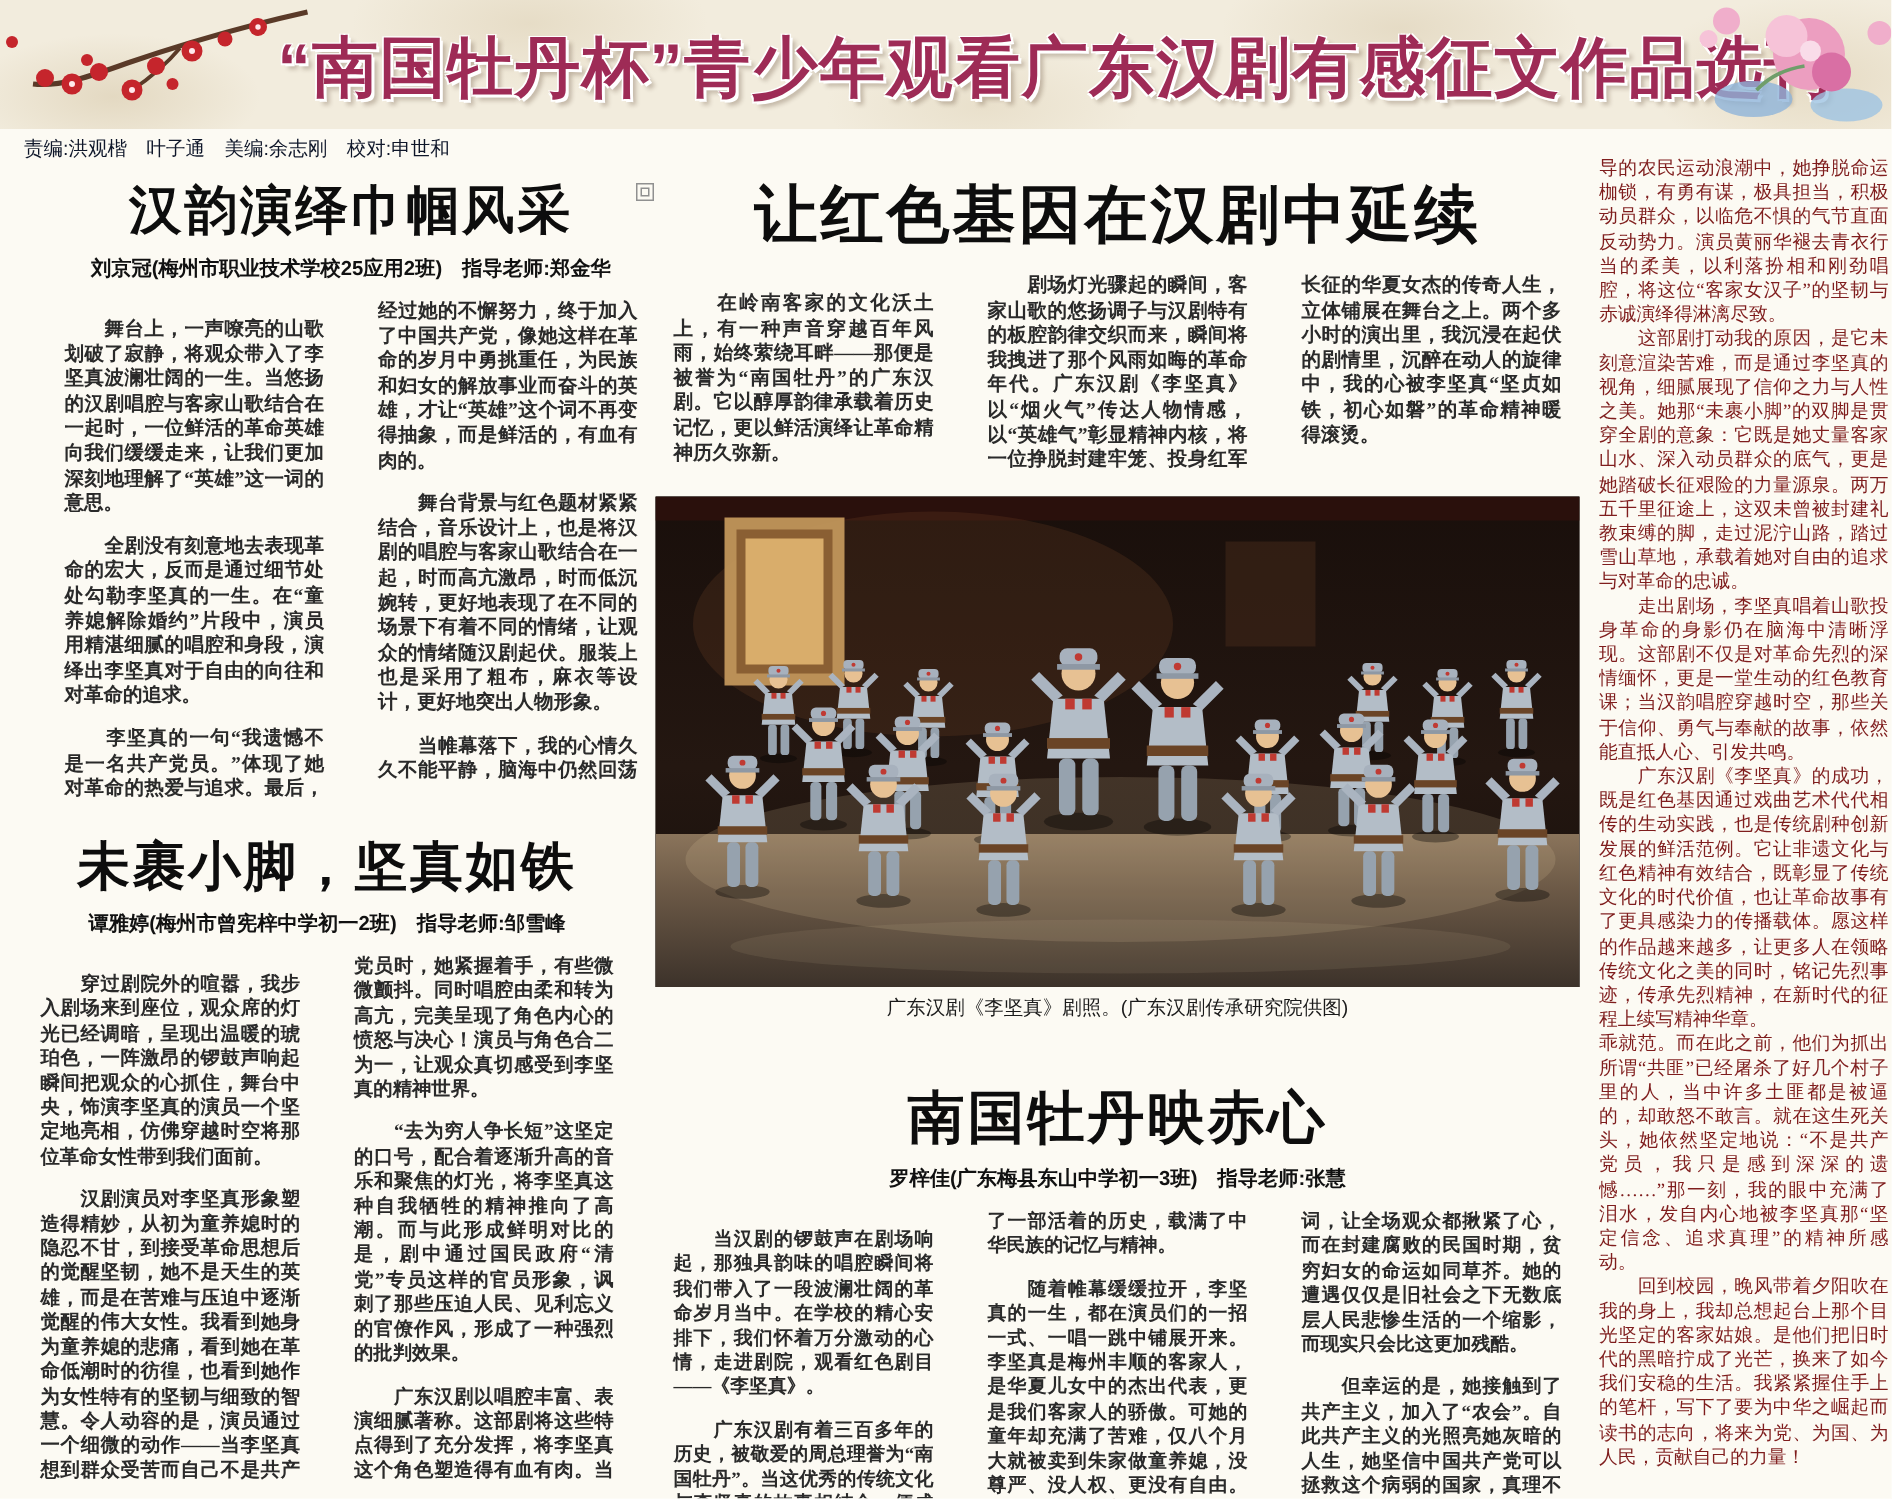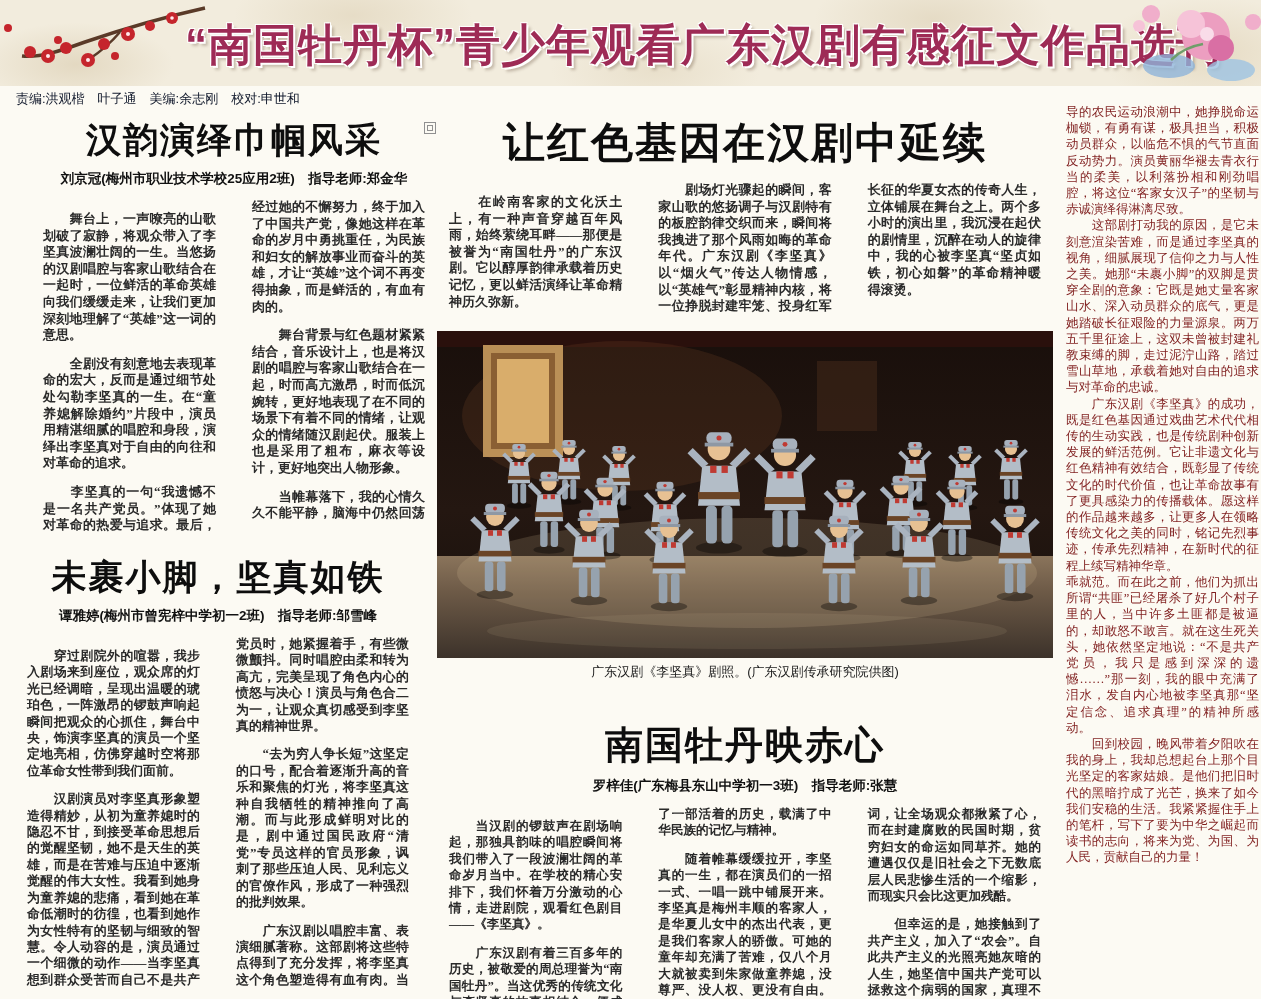--- a/index.html
+++ b/index.html
@@ -234,18 +234,19 @@
         <p>　　穿过剧院外的喧嚣，我步入剧场来到座位，观众席的灯光已经调暗，呈现出温暖的琥珀色，一阵激昂的锣鼓声响起瞬间把观众的心抓住，舞台中央，饰演李坚真的演员一个坚定地亮相，仿佛穿越时空将那位革命女性带到我们面前。</p>
         <p>　　汉剧演员对李坚真形象塑造得精妙，从初为童养媳时的隐忍不甘，到接受革命思想后的觉醒坚韧，她不是天生的英雄，而是在苦难与压迫中逐渐觉醒的伟大女性。我看到她身为童养媳的悲痛，看到她在革命低潮时的彷徨，也看到她作为女性特有的坚韧与细致的智慧。令人动容的是，演员通过一个细微的动作——当李坚真想到群众受苦而自己不是共产党员时，她紧握着手，有些微微颤抖。同时唱腔由柔和转为高亢，完美呈现了角色内心的愤怒与决心！演员与角色合二为一，让观众真切感受到李坚真的精神世界。</p>
         <p>　　“去为穷人争长短”这坚定的口号，配合着逐渐升高的音乐和聚焦的灯光，将李坚真这种自我牺牲的精神推向了高潮。而与此形成鲜明对比的是，剧中通过国民政府“清党”专员这样的官员形象，讽刺了那些压迫人民、见利忘义的官僚作风，形成了一种强烈的批判效果。</p>
         <p>　　广东汉剧以唱腔丰富、表演细腻著称。这部剧将这些特点得到了充分发挥，将李坚真这个角色塑造得有血有肉。当演出结束，掌声雷动，我看到的不仅是演员在谢幕，更是一种精神的传承。这部剧让我们相信，真正的革命精神永不过时。在传统艺术与现代叙事的交融中，我看到了革命历史的另一种书写方式。它不枯燥，不说教，而是通过美的形式，直抵人心。</p>
       </div>
   </div>
 
   <div id="right-col">
       <p>导的农民运动浪潮中，她挣脱命运枷锁，有勇有谋，极具担当，积极动员群众，以临危不惧的气节直面反动势力。演员黄丽华褪去青衣行当的柔美，以利落扮相和刚劲唱腔，将这位“客家女汉子”的坚韧与赤诚演绎得淋漓尽致。</p>
       <p>　　这部剧打动我的原因，是它未刻意渲染苦难，而是通过李坚真的视角，细腻展现了信仰之力与人性之美。她那“未裹小脚”的双脚是贯穿全剧的意象：它既是她丈量客家山水、深入动员群众的底气，更是她踏破长征艰险的力量源泉。两万五千里征途上，这双未曾被封建礼教束缚的脚，走过泥泞山路，踏过雪山草地，承载着她对自由的追求与对革命的忠诚。</p>
+      <p>　　走出剧场，李坚真唱着山歌投身革命的身影仍在脑海中清晰浮现。这部剧不仅是对革命先烈的深情缅怀，更是一堂生动的红色教育课；当汉韵唱腔穿越时空，那些关于信仰、勇气与奉献的故事，依然能直抵人心、引发共鸣。</p>
       <p>　　广东汉剧《李坚真》的成功，既是红色基因通过戏曲艺术代代相传的生动实践，也是传统剧种创新发展的鲜活范例。它让非遗文化与红色精神有效结合，既彰显了传统文化的时代价值，也让革命故事有了更具感染力的传播载体。愿这样的作品越来越多，让更多人在领略传统文化之美的同时，铭记先烈事迹，传承先烈精神，在新时代的征程上续写精神华章。</p>
       <p>乖就范。而在此之前，他们为抓出所谓“共匪”已经屠杀了好几个村子里的人，当中许多土匪都是被逼的，却敢怒不敢言。就在这生死关头，她依然坚定地说：“不是共产党员，我只是感到深深的遗憾……”那一刻，我的眼中充满了泪水，发自内心地被李坚真那“坚定信念、追求真理”的精神所感动。</p>
       <p>　　回到校园，晚风带着夕阳吹在我的身上，我却总想起台上那个目光坚定的客家姑娘。是他们把旧时代的黑暗拧成了光芒，换来了如今我们安稳的生活。我紧紧握住手上的笔杆，写下了要为中华之崛起而读书的志向，将来为党、为国、为人民，贡献自己的力量！</p>
     </div>
 
 </div>
 
 </body></html>

